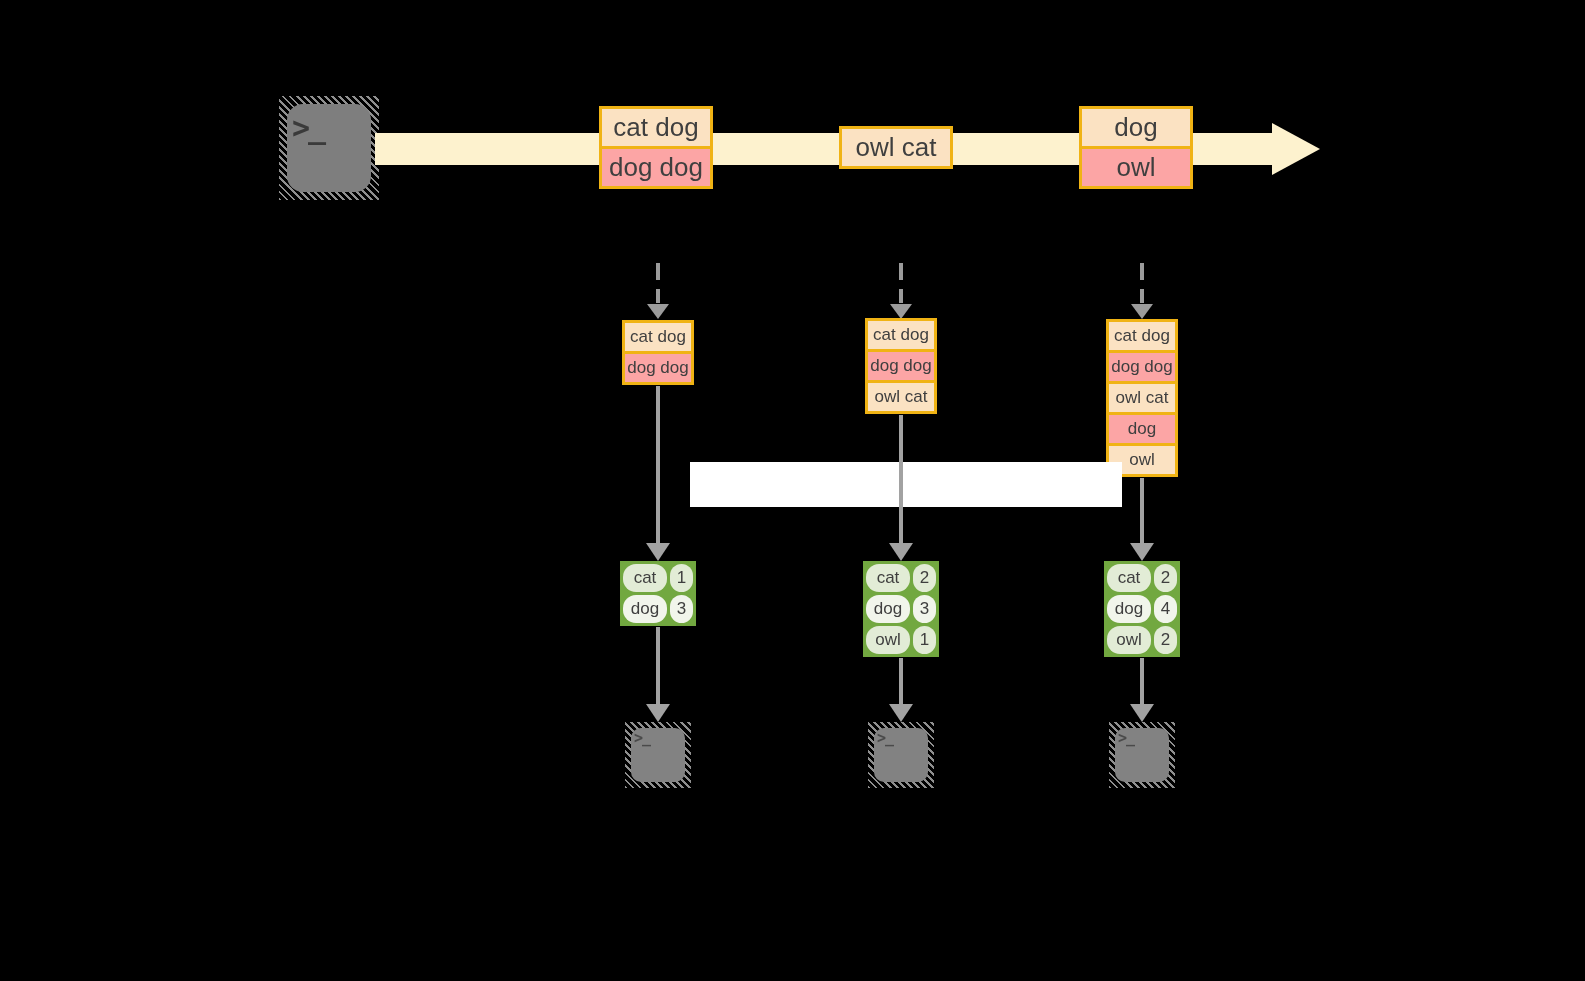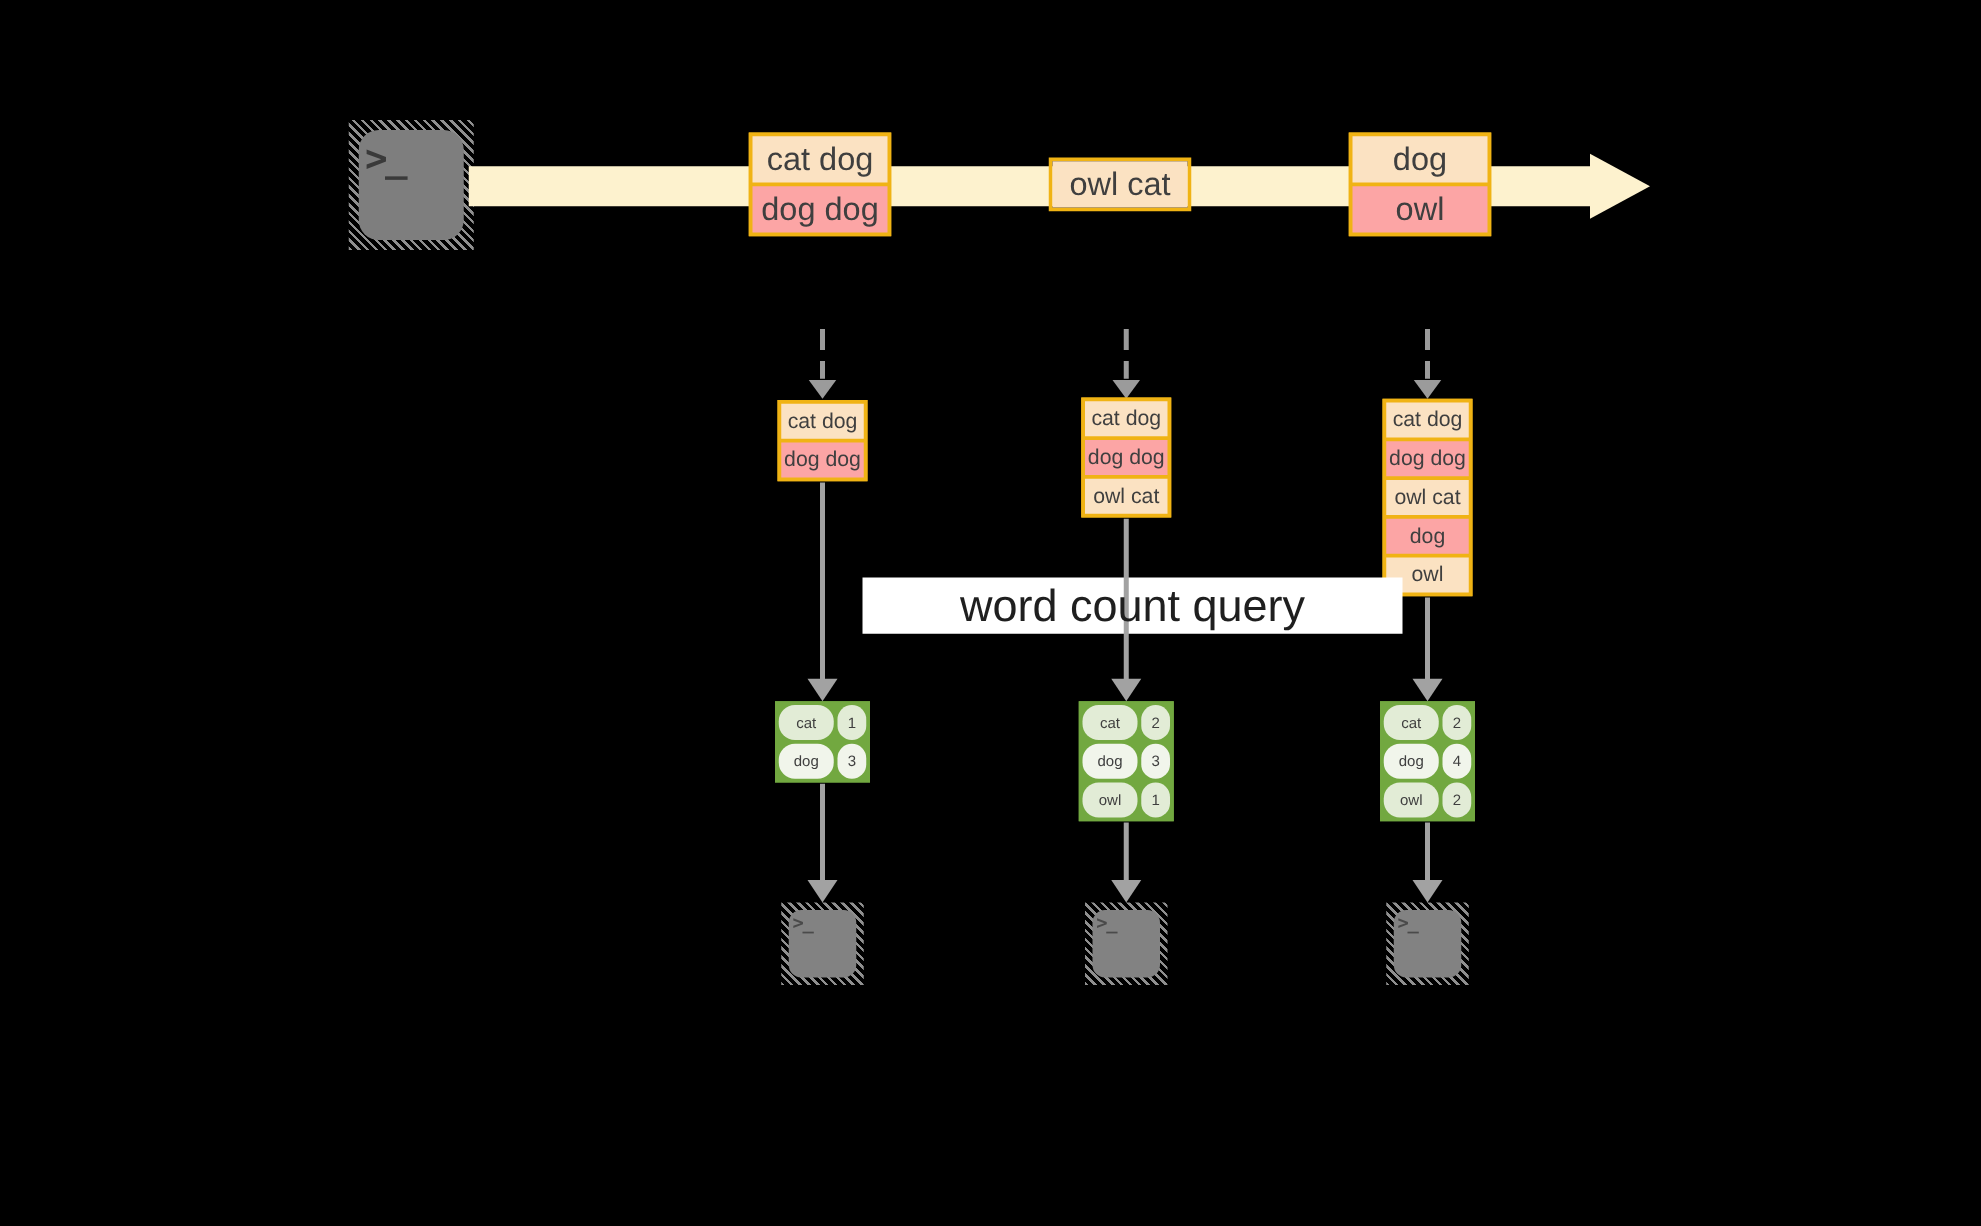--- a/index.html
+++ b/index.html
@@ -89,21 +89,21 @@
     position:absolute;left:690px;top:462px;width:432px;height:45px;z-index:3;
     display:flex;align-items:center;justify-content:center;
     font-size:36px;font-weight:300;color:#1f1f1f;white-space:nowrap;
   }
   
   .wtable{
     position:absolute;background:#72A840;border:3px solid #72A840;
     display:grid;grid-template-columns:44px 23px;gap:3px;
   }
   .wtable .cell{
-    height:28px;line-height:28px;text-align:center;font-size:12px;border-radius:13px;
+    height:28px;line-height:28px;text-align:center;font-size:17px;border-radius:13px;
   }
   .sage{background:#E2ECD6;}
   .pale{background:#F1F5EB;}
   #table-1{left:620px;top:561px;}
   #table-2{left:863px;top:561px;}
   #table-3{left:1104px;top:561px;}
 </style>
 </head>
 <body>
 
@@ -153,21 +153,20 @@
   </div>
   <div id="buffer-3" class="buffer">
     <div class="row peach">cat dog</div>
     <div class="row cream">dog dog</div>
     <div class="row peach">owl cat</div>
     <div class="row cream">dog</div>
     <div class="row peach">owl</div>
   </div>
 
   <div class="banner-bg"></div>
-  <div class="banner-label">word count query</div>
 
   <div id="qarrow-1" class="sarrow">
     <div class="shaft"></div>
     <div class="head"></div>
   </div>
   <div id="qarrow-2" class="sarrow">
     <div class="shaft"></div>
     <div class="head"></div>
   </div>
   <div id="qarrow-3" class="sarrow">

